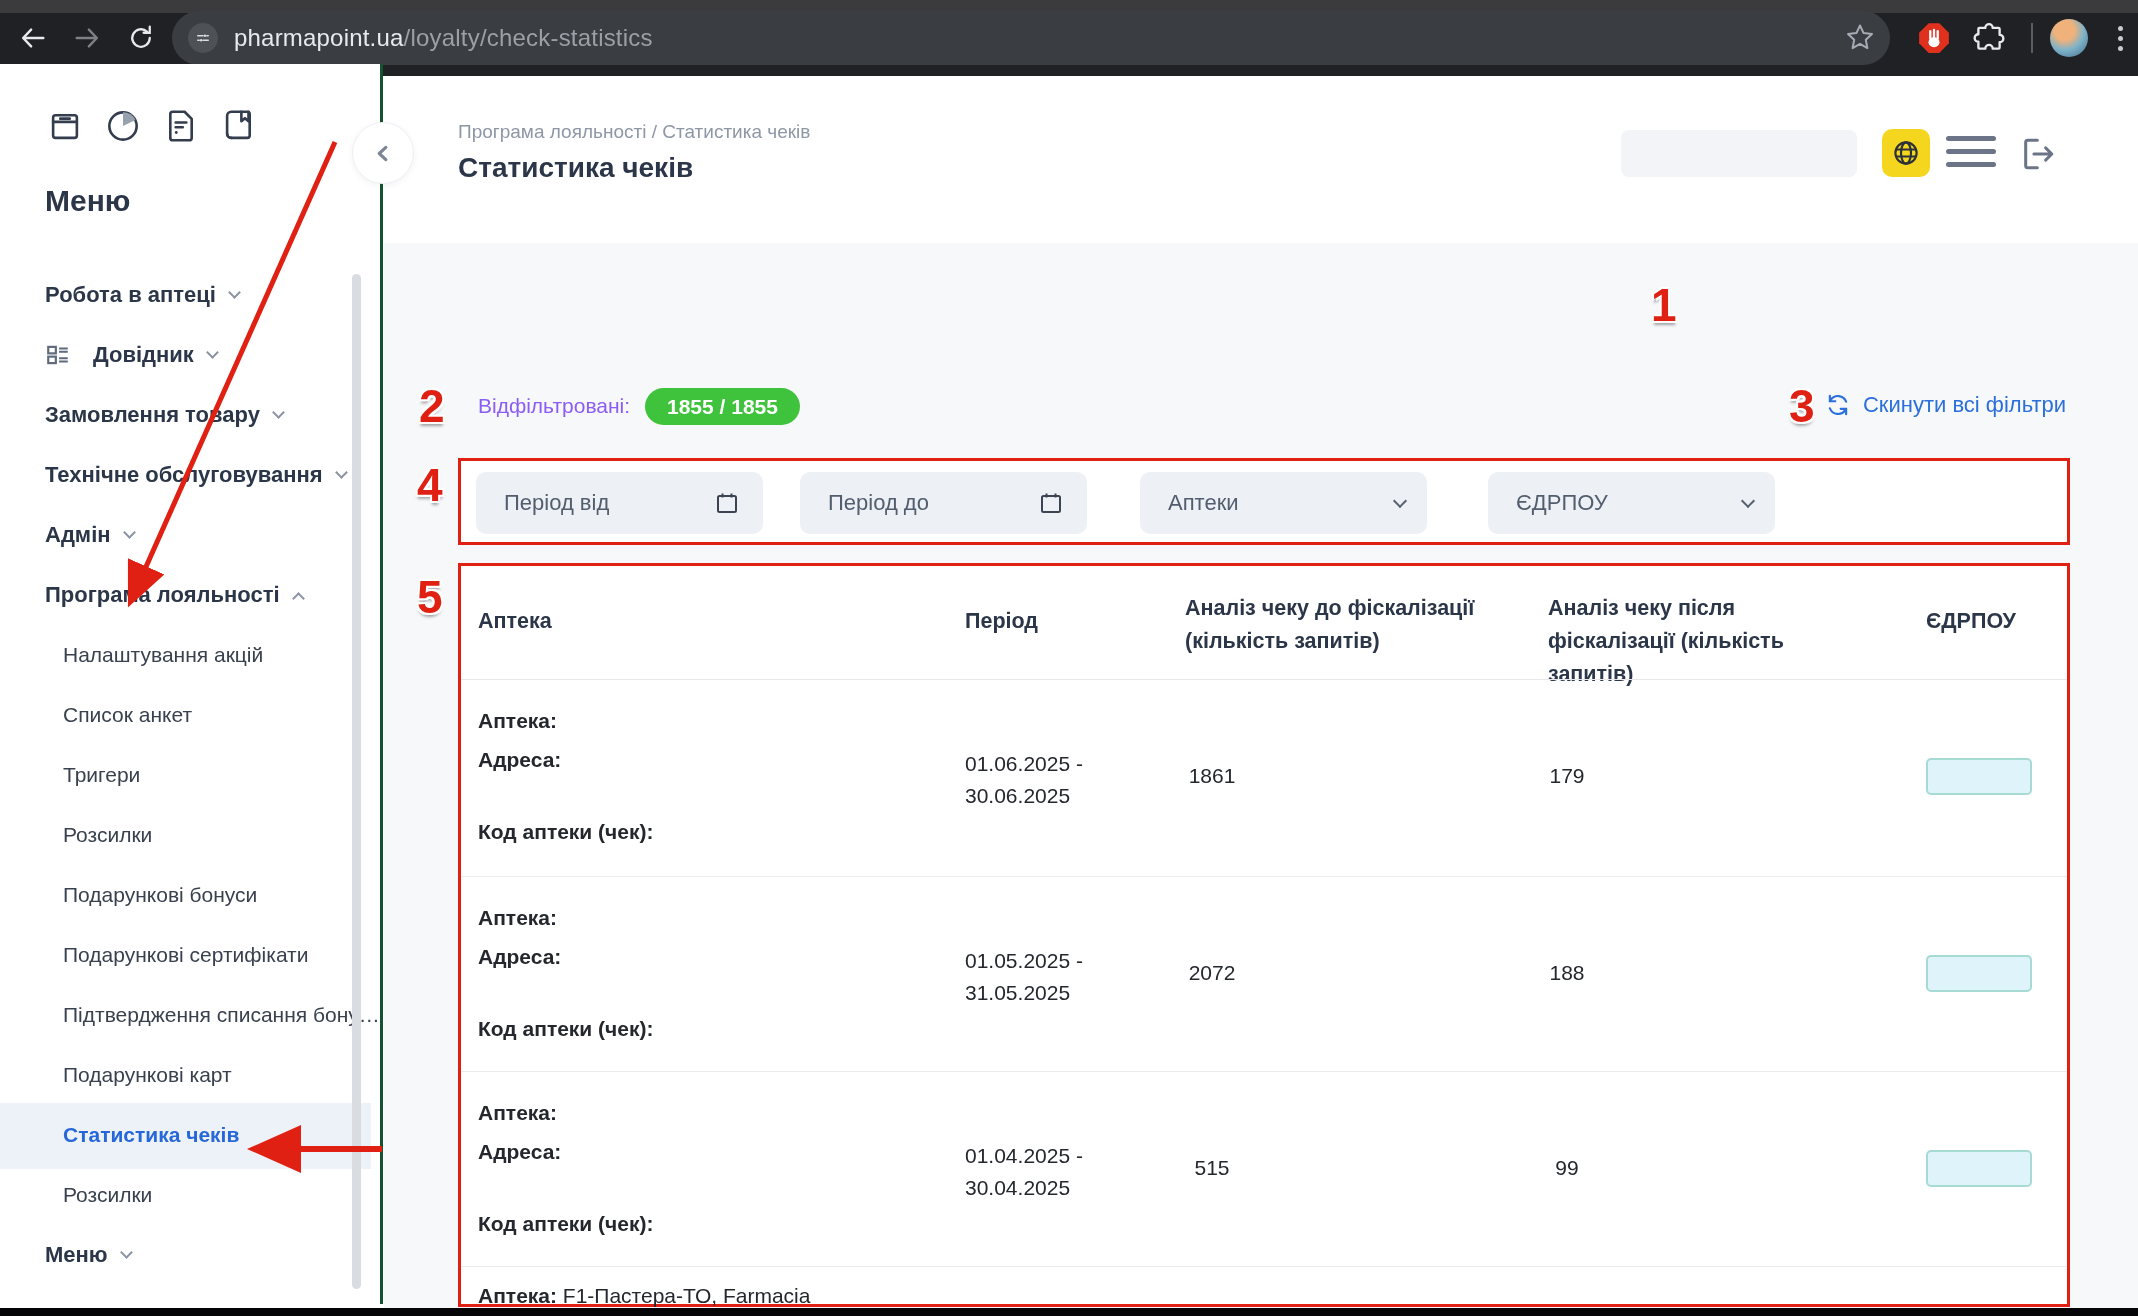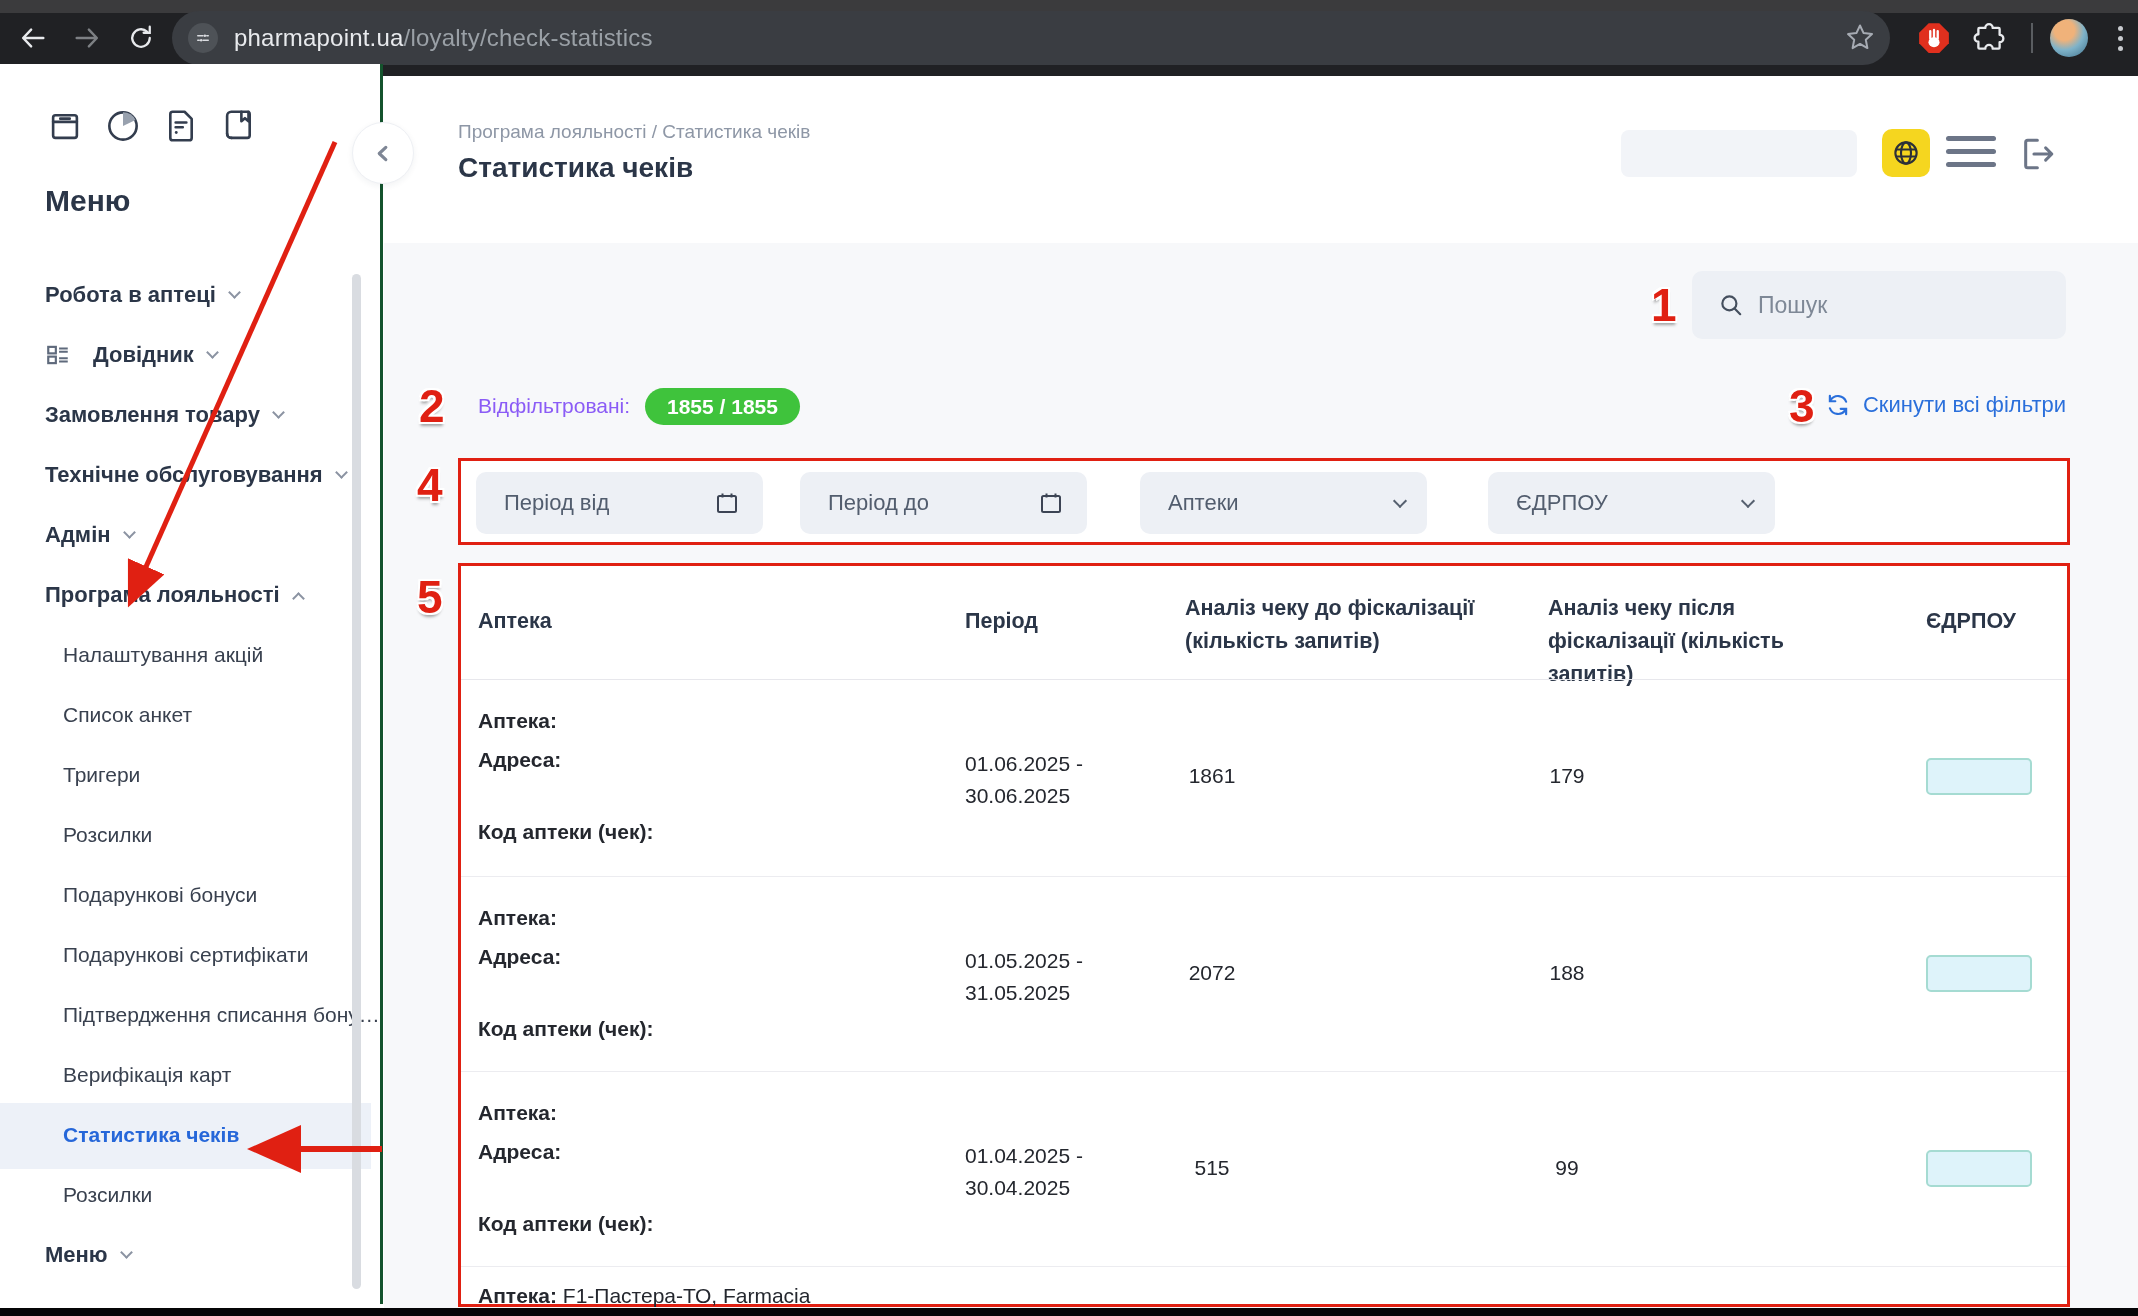--- a/index.html
+++ b/index.html
@@ -217,21 +217,21 @@
       </div>
 
     <div class="active-bg"></div>
     <div class="sub-row" style="top:576px">Налаштування акцій</div>
     <div class="sub-row" style="top:636px">Список анкет</div>
     <div class="sub-row" style="top:696px">Тригери</div>
     <div class="sub-row" style="top:756px">Розсилки</div>
     <div class="sub-row" style="top:816px">Подарункові бонуси</div>
     <div class="sub-row" style="top:876px">Подарункові сертифікати</div>
     <div class="sub-row" style="top:936px">Підтвердження списання бону…</div>
-    <div class="sub-row" style="top:996px">Верифікація карт</div>
+    <div class="sub-row" style="top:996px">Подарункові карт</div>
     <div class="sub-row active" style="top:1056px">Статистика чеків</div>
     <div class="sub-row" style="top:1116px">Розсилки</div>
 
     <div class="nav-row" style="top:1176px">
         <span>Меню</span>
         <span class="chev"></span>
       </div>
 
     <div class="side-scrollbar"></div>
   </div>
@@ -261,27 +261,20 @@
         <i></i>
         <i></i>
       </div>
     <div class="logout-btn">
       <svg width="44" height="44" viewBox="0 0 32 32" fill="none" stroke="currentColor" stroke-width="2.2" stroke-linecap="round" stroke-linejoin="round">
           <path d="M17 6 H10 a1.5 1.5 0 0 0 -1.5 1.5 v17 A1.5 1.5 0 0 0 10 26 h7"></path>
           <path d="M14.5 16 H27 M23 11.5 L27.5 16 L23 20.5"></path>
         </svg>
     </div>
 
-    <div class="search-box">
-      <svg width="26" height="26" viewBox="0 0 24 24" fill="none" stroke="currentColor" stroke-width="2" stroke-linecap="round">
-          <circle cx="10.5" cy="10.5" r="6.5"></circle>
-          <path d="M15.3 15.3 L20.5 20.5"></path>
-        </svg>
-      <input type="text" placeholder="Пошук" style="">
-    </div>
 
     <div class="filtered-label">Відфільтровані:</div>
     <div class="badge-green">1855 / 1855</div>
     <div class="reset-link">
       <svg width="26" height="26" viewBox="0 0 24 24" fill="none" stroke="currentColor" stroke-width="2" stroke-linecap="round">
           <path d="M19.5 9 a8 8 0 0 0 -14.3 -1.5"></path>
           <path d="M4.5 3.5 v5 h5"></path>
           <path d="M4.5 15 a8 8 0 0 0 14.3 1.5"></path>
           <path d="M19.5 20.5 v-5 h-5"></path>
         </svg>

